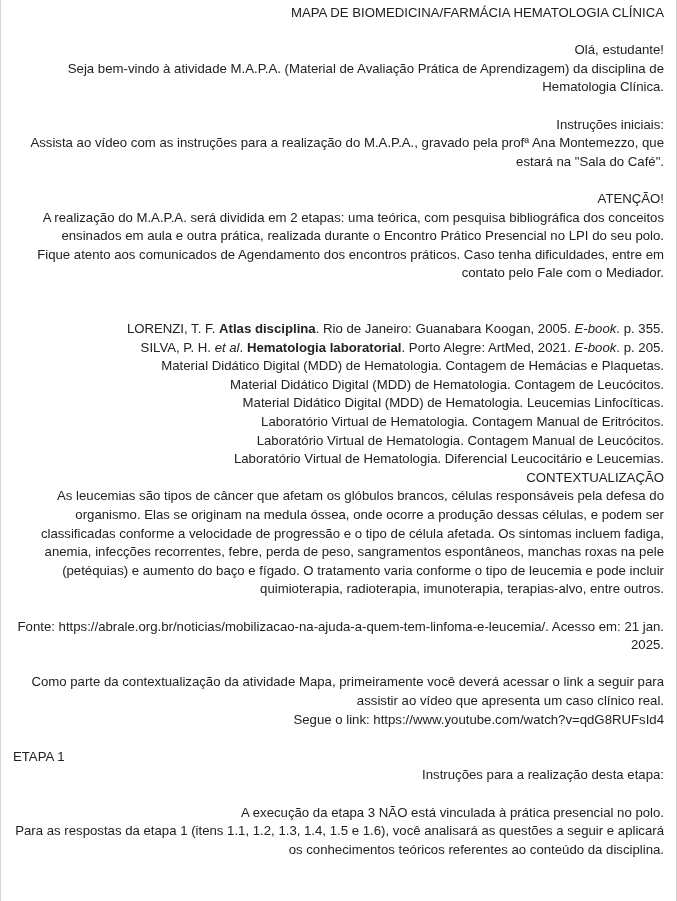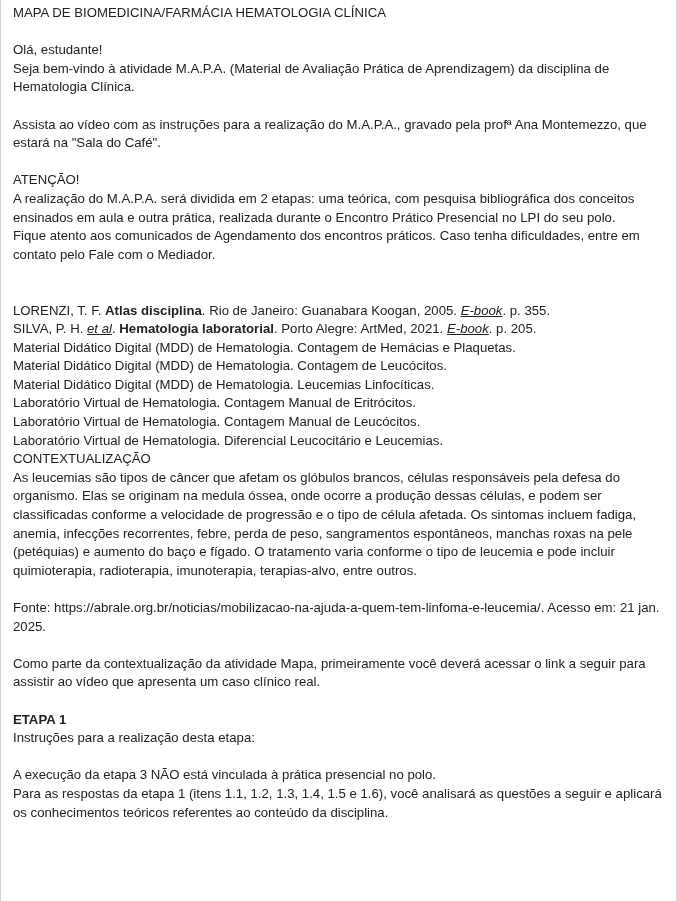--- a/index.html
+++ b/index.html
@@ -22,48 +22,49 @@
     border-right: 1px solid #d4d4d4;
     padding: 4px 12px 0 12px;
     overflow: hidden;
   }
   .block {
     font-size: 13.2px;
     line-height: 18.6px;
     color: #222222;
     margin: 0;
     padding: 0;
-    text-align: left;
+    text-align: right;
     word-wrap: break-word;
   }
   .spacer-para { height: 18.6px; }
   .bold { font-weight: bold; }
-  .ital { font-style: italic; text-decoration: underline; }
+  .ital { font-style: italic; }
   .heading-bold {
     font-size: 13.2px;
     line-height: 18.6px;
-    font-weight: bold;
+    font-weight: normal;
     color: #222222;
     margin: 0;
   }
 </style>
 </head>
 <body>
 
 <div id="doc-frame">
 
   <p class="block">MAPA DE BIOMEDICINA/FARMÁCIA HEMATOLOGIA CLÍNICA</p>
 
   <div class="spacer-para"></div>
 
   <p class="block">Olá, estudante!</p>
   <p class="block">Seja bem-vindo à atividade M.A.P.A. (Material de Avaliação Prática de Aprendizagem) da disciplina de Hematologia Clínica.</p>
 
   <div class="spacer-para"></div>
 
+  <p class="block">Instruções iniciais:</p>
   <p class="block">Assista ao vídeo com as instruções para a realização do M.A.P.A., gravado pela profª Ana Montemezzo, que estará na "Sala do Café".</p>
 
   <div class="spacer-para"></div>
 
   <p class="block">ATENÇÃO!</p>
   <p class="block">A realização do M.A.P.A. será dividida em 2 etapas: uma teórica, com pesquisa bibliográfica dos conceitos ensinados em aula e outra prática, realizada durante o Encontro Prático Presencial no LPI do seu polo.</p>
   <p class="block">Fique atento aos comunicados de Agendamento dos encontros práticos. Caso tenha dificuldades, entre em contato pelo Fale com o Mediador.</p>
 
   <div class="spacer-para"></div>
 
@@ -88,20 +89,21 @@
   <p class="block">CONTEXTUALIZAÇÃO</p>
   <p class="block">As leucemias são tipos de câncer que afetam os glóbulos brancos, células responsáveis pela defesa do organismo. Elas se originam na medula óssea, onde ocorre a produção dessas células, e podem ser classificadas conforme a velocidade de progressão e o tipo de célula afetada. Os sintomas incluem fadiga, anemia, infecções recorrentes, febre, perda de peso, sangramentos espontâneos, manchas roxas na pele (petéquias) e aumento do baço e fígado. O tratamento varia conforme o tipo de leucemia e pode incluir quimioterapia, radioterapia, imunoterapia, terapias-alvo, entre outros.</p>
 
   <div class="spacer-para"></div>
 
   <p class="block">Fonte: https://abrale.org.br/noticias/mobilizacao-na-ajuda-a-quem-tem-linfoma-e-leucemia/. Acesso em: 21 jan. 2025.</p>
 
   <div class="spacer-para"></div>
 
   <p class="block">Como parte da contextualização da atividade Mapa, primeiramente você deverá acessar o link a seguir para assistir ao vídeo que apresenta um caso clínico real.</p>
+  <p class="block">Segue o link: https://www.youtube.com/watch?v=qdG8RUFsId4</p>
 
   <div class="spacer-para"></div>
 
   <p class="heading-bold">ETAPA 1</p>
   <p class="block">Instruções para a realização desta etapa:</p>
 
   <div class="spacer-para"></div>
 
   <p class="block">A execução da etapa 3 NÃO está vinculada à prática presencial no polo.</p>
   <p class="block">Para as respostas da etapa 1 (itens 1.1, 1.2, 1.3, 1.4, 1.5 e 1.6), você analisará as questões a seguir e aplicará os conhecimentos teóricos referentes ao conteúdo da disciplina.</p>

